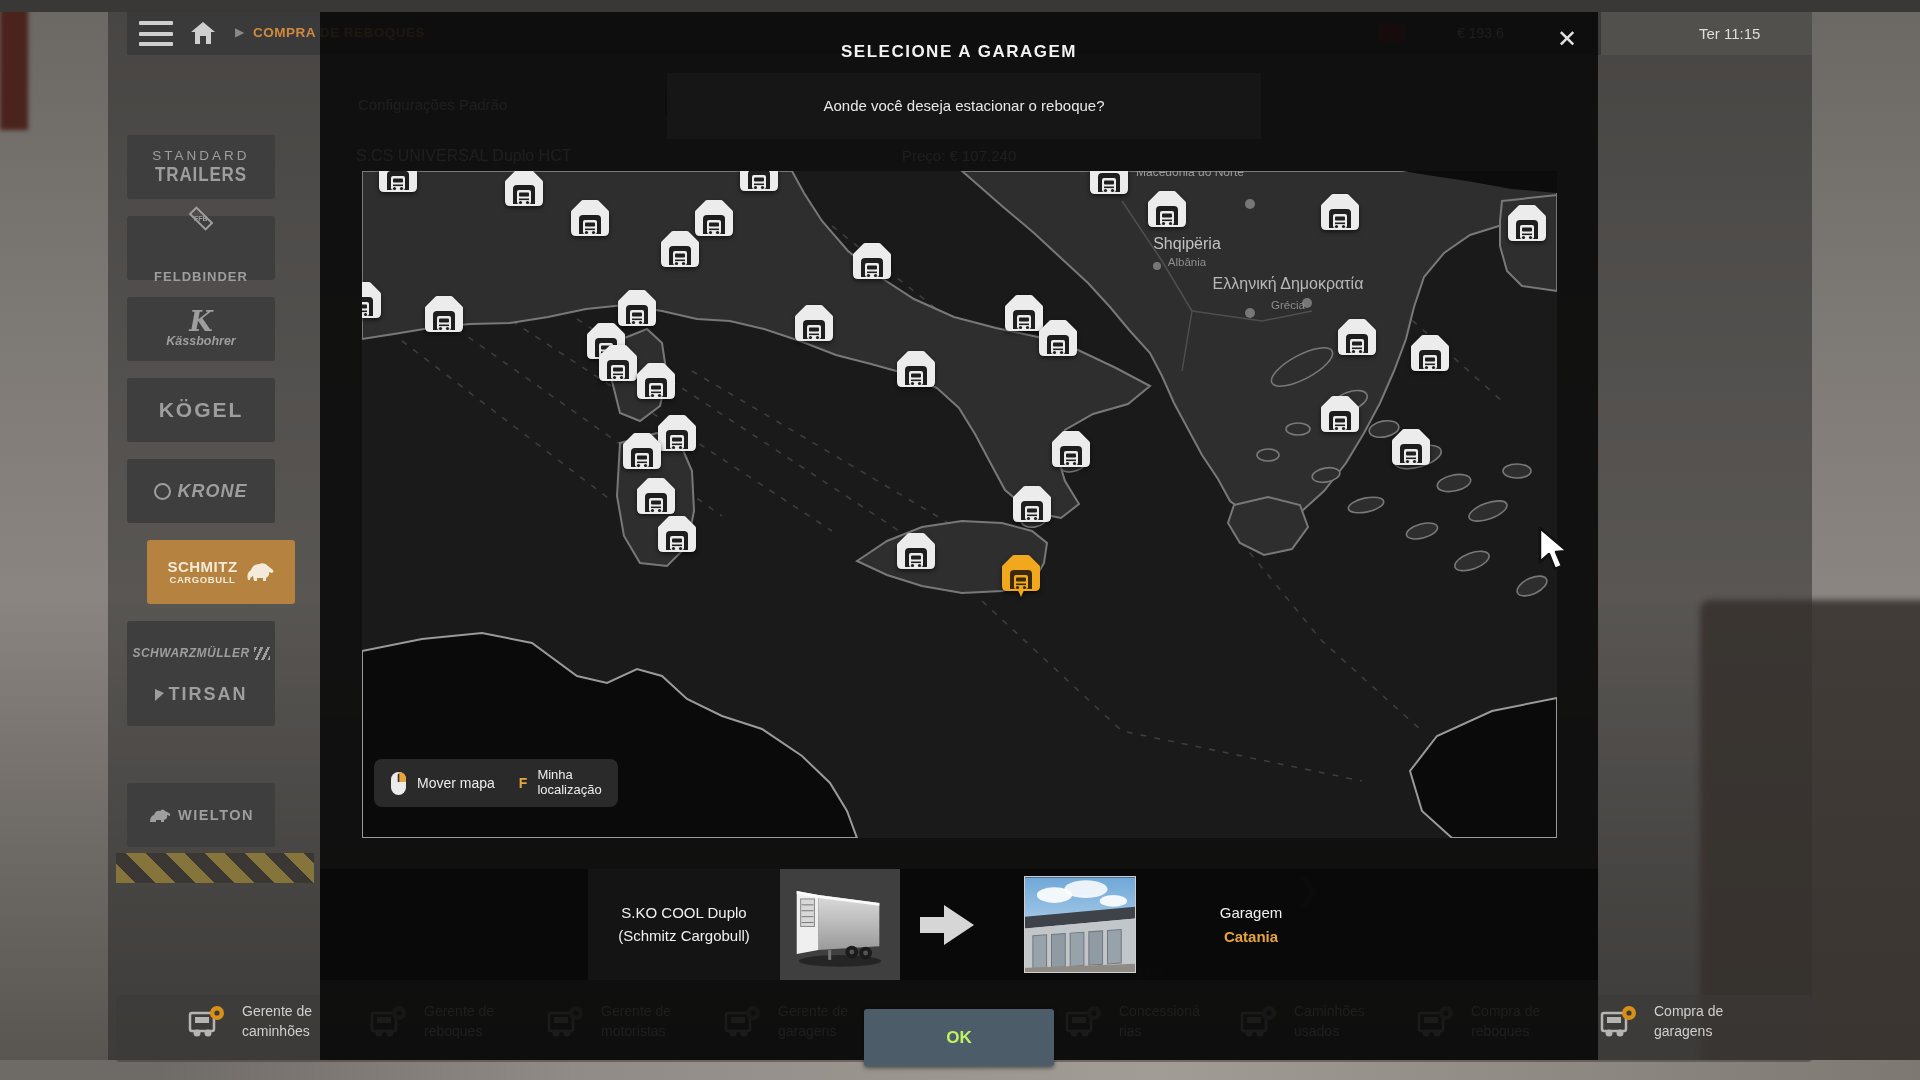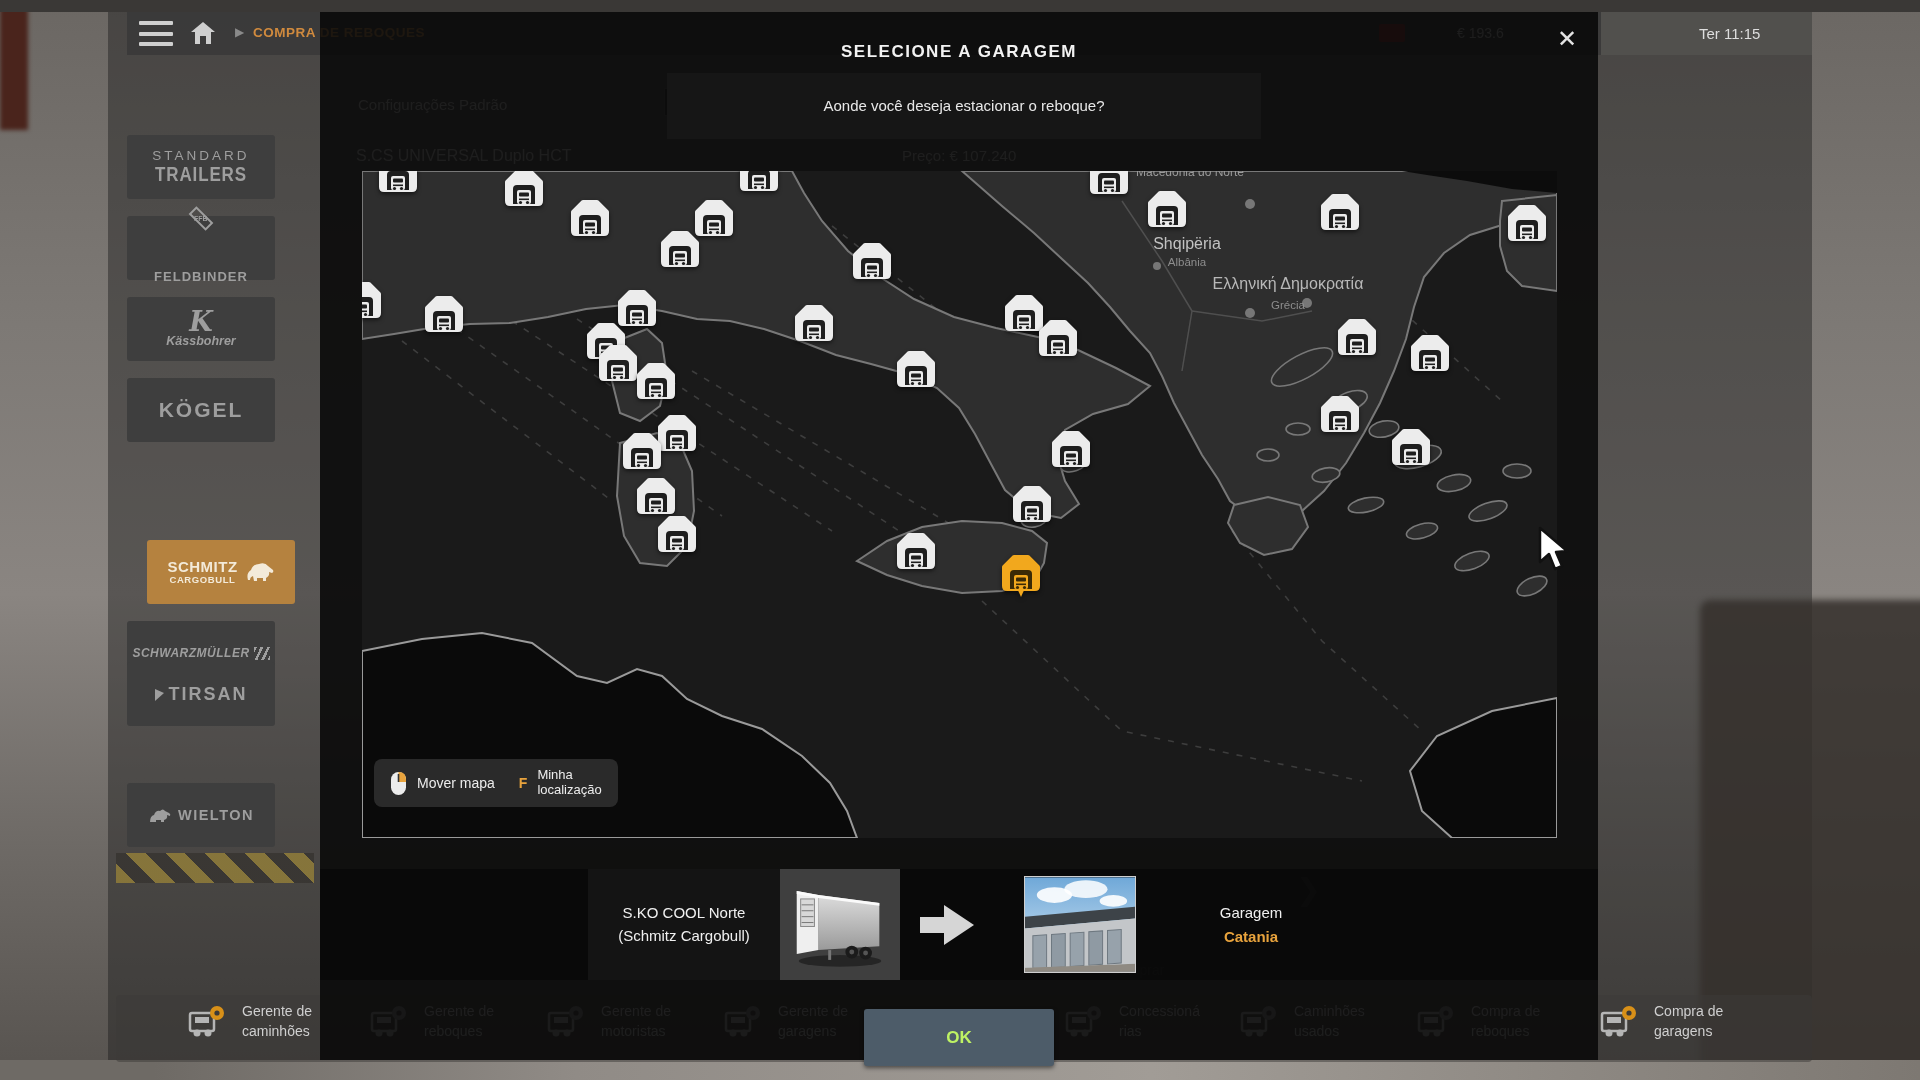--- a/index.html
+++ b/index.html
@@ -144,20 +144,26 @@
       </span>
     <span class="b-feld">FELDBINDER</span>
   </div>
   <div class="abs brand" style="top:297px;">
     <span class="b-kass-k">K</span>
     <span class="b-kass">Kässbohrer</span>
   </div>
   <div class="abs brand" style="top:378px;">
     <span class="b-kogel">KÖGEL</span>
   </div>
+  <div class="abs brand" style="top:459px;">
+    <span class="krone-row">
+        <span class="krone-ring"></span>
+    <span class="b-krone">KRONE</span>
+      </span>
+  </div>
   <div class="abs brand sel" style="top:540px;">
     <span class="schmitz-row">
       <span>
         <span class="b-schm1" style="display:block">SCHMITZ</span>
         <span class="b-schm2" style="display:block">CARGOBULL</span>
       </span>
       <svg width="30" height="22" viewBox="0 0 30 22">
         <path d="M3,19 Q1,12 6,9 Q8,3 14,3 Q20,1 23,5 L28,9 Q29,11 27,12 L24,11 Q25,15 21,17 L21,20 H18 V17 H12 V20 H9 L8,15 Q5,16 5,19 Z" fill="#f3ead9"></path>
       </svg>
     </span>
@@ -766,21 +772,21 @@
           <rect x="7.7" y="3" width="1.6" height="8" fill="#333"></rect>
         </svg>
         <span>Mover mapa</span>
         <span class="fkey">F</span>
         <span class="loc">Minha<br>localização</span>
       </div>
     </div>
 
     <div id="strip" class="abs">
       <div class="abs tpanel">
-        <span>S.KO COOL Norte</span>
+        <span>S.KO COOL Duplo</span>
         <span>(Schmitz Cargobull)</span>
       </div>
       <div class="abs trailer-img">
         <svg width="118" height="104" viewBox="0 0 120 105">
           <defs>
               <linearGradient id="tg" x1="0" y1="0" x2="0" y2="1">
             <stop offset="0" stop-color="#dcdcdc"></stop>
                 <stop offset="1" stop-color="#9a9a9a"></stop>
               </linearGradient>
             </defs>

